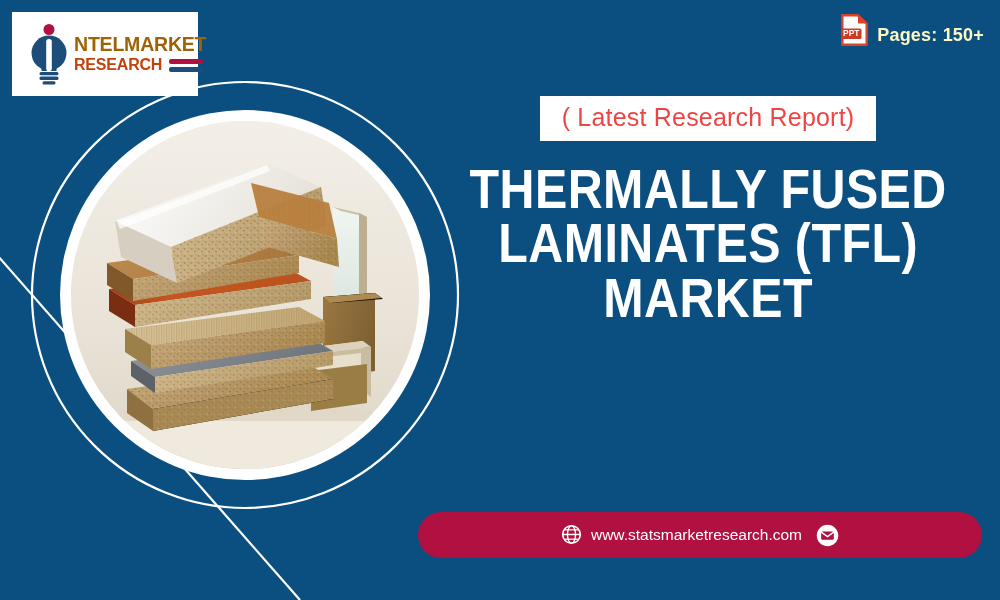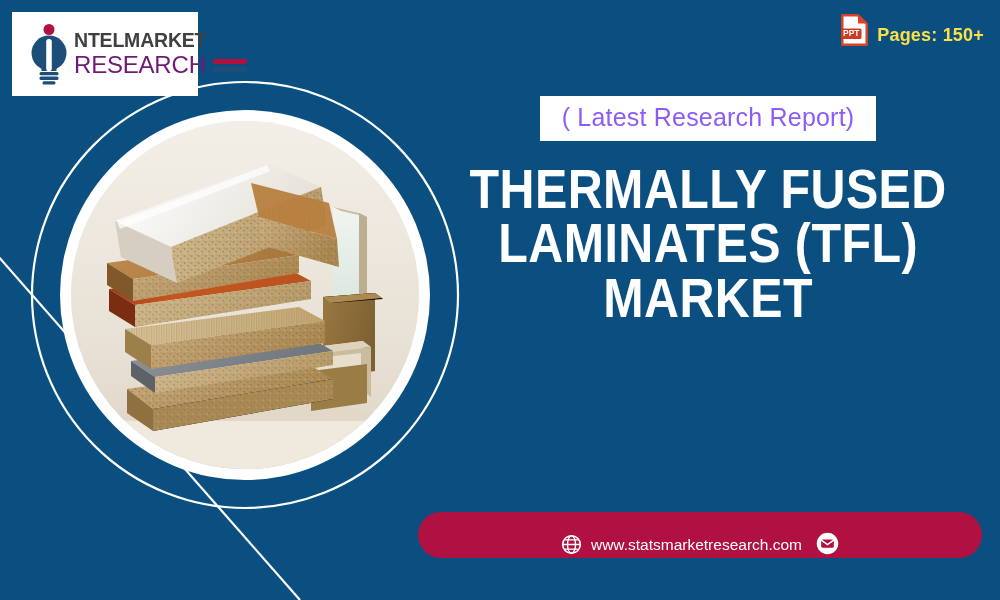--- a/index.html
+++ b/index.html
@@ -18,40 +18,40 @@
 
   
   #logo-box{
     position:absolute;left:12px;top:12px;width:186px;height:84px;
     background:#ffffff;display:flex;align-items:center;
     padding-left:14px;box-sizing:border-box;
   }
   #logo-mark{width:46px;height:62px;flex:0 0 auto;margin-right:2px;}
   #logo-words{display:flex;flex-direction:column;justify-content:center;line-height:1;}
   #logo-line1{
-    font-size:19.5px;font-weight:bold;color:#404040;letter-spacing:-0.2px;
+    font-size:19.5px;font-weight:bold;color:#a16207;letter-spacing:-0.2px;
     font-family:"Liberation Sans", sans-serif;
   }
   #logo-line2-row{display:flex;align-items:center;gap:7px;margin-top:3px;}
   #logo-line2{
-    font-size:24px;font-weight:normal;color:#701a75;letter-spacing:-0.2px;
+    font-size:16px;font-weight:bold;color:#c2410c;letter-spacing:-0.2px;
     font-family:"Liberation Sans", sans-serif;
   }
   .logo-bars{display:flex;flex-direction:column;gap:3px;width:34px;}
   .logo-bar{height:5px;border-radius:2px;}
   .logo-bar.red{background:#b01140;}
   .logo-bar.blue{background:#1d4e79;}
 
   
   #pages-badge{
     position:absolute;right:16px;top:14px;display:flex;align-items:flex-end;gap:9px;padding-left:40px;
   }
   #ppt-icon{width:27px;height:32px;flex:0 0 auto;}
   #pages-text{
-    color:#fde047;font-size:18px;font-weight:bold;
+    color:#fef9c3;font-size:18px;font-weight:bold;
     font-family:"Liberation Sans", sans-serif;letter-spacing:0.2px;
   }
 
   
   #img-circle-wrap{
     position:absolute;left:60px;top:110px;width:370px;height:370px;
     border-radius:50%;background:#ffffff;
     box-sizing:border-box;padding:11px;
   }
   #img-circle{
@@ -59,21 +59,21 @@
     background:#efe7dc;
   }
   .board-art{position:absolute;left:0;top:0;width:100%;height:100%;}
 
   
   #right-col{
     position:absolute;left:460px;top:96px;width:496px;
     display:flex;flex-direction:column;align-items:center;
   }
   #latest-badge{
-    background:#ffffff;color:#8b5cf6;
+    background:#ffffff;color:#ef4444;
     font-size:25px;font-weight:normal;
     padding:7px 22px 9px 22px;
     font-family:"Liberation Sans", sans-serif;
     letter-spacing:0.2px;white-space:nowrap;
   }
   #main-title{
     margin-top:21px;text-align:center;color:#ffffff;
     font-family:"Liberation Sans Narrow","Liberation Sans",sans-serif;
     font-weight:bold;font-size:55px;line-height:0.99;
     letter-spacing:0.5px;
@@ -85,22 +85,22 @@
     font-size:21.5px;line-height:1.45;
     font-family:"Liberation Sans", sans-serif;
     width:480px;
   }
   #subtitle b{font-weight:bold;}
 
   
   #contact-bar{
     position:absolute;left:418px;top:512px;width:564px;height:46px;
     background:#b01140;border-radius:23px;
-    display:flex;align-items:flex-end;justify-content:center;gap:14px;
-    box-sizing:border-box;padding:3px 16px;
+    display:flex;align-items:flex-start;justify-content:center;gap:14px;
+    box-sizing:border-box;padding:12px 16px;
   }
   .contact-item{display:flex;align-items:center;gap:9px;}
   .contact-text{
     color:#ffffff;font-size:15.5px;
     font-family:"Liberation Sans", sans-serif;white-space:nowrap;
   }
   .globe-ic{width:21px;height:21px;flex:0 0 auto;}
   .mail-ic{width:23px;height:23px;flex:0 0 auto;}
 </style>
 </head>

